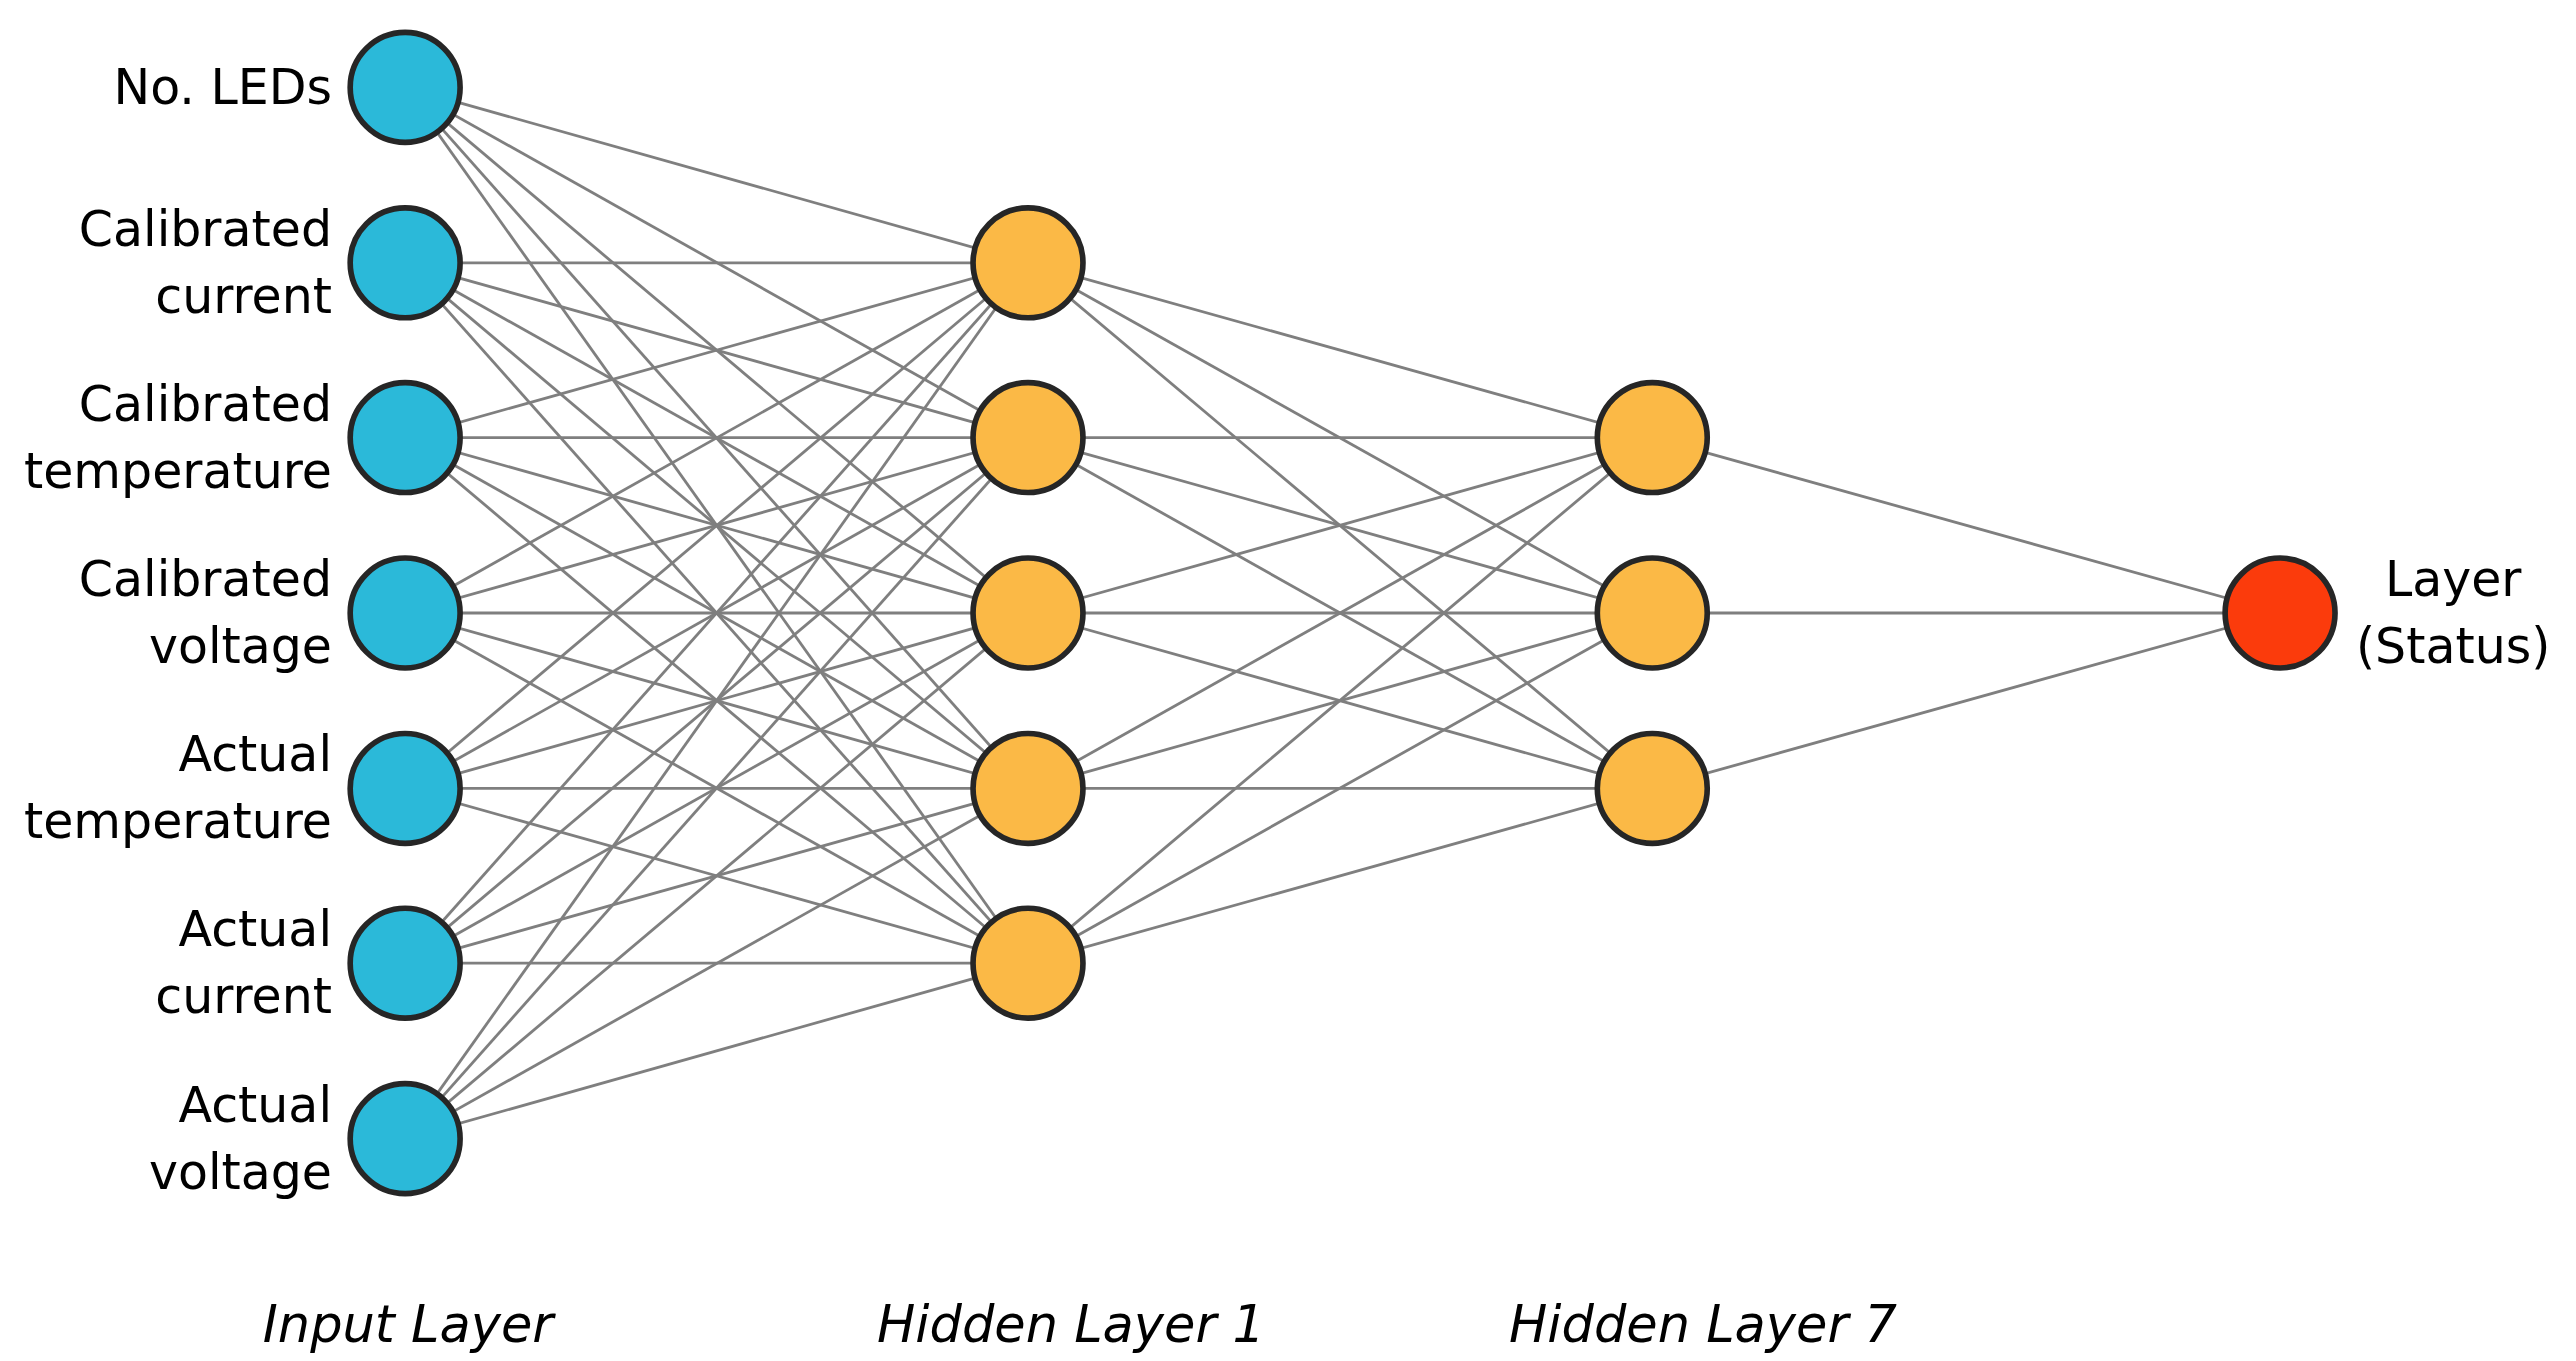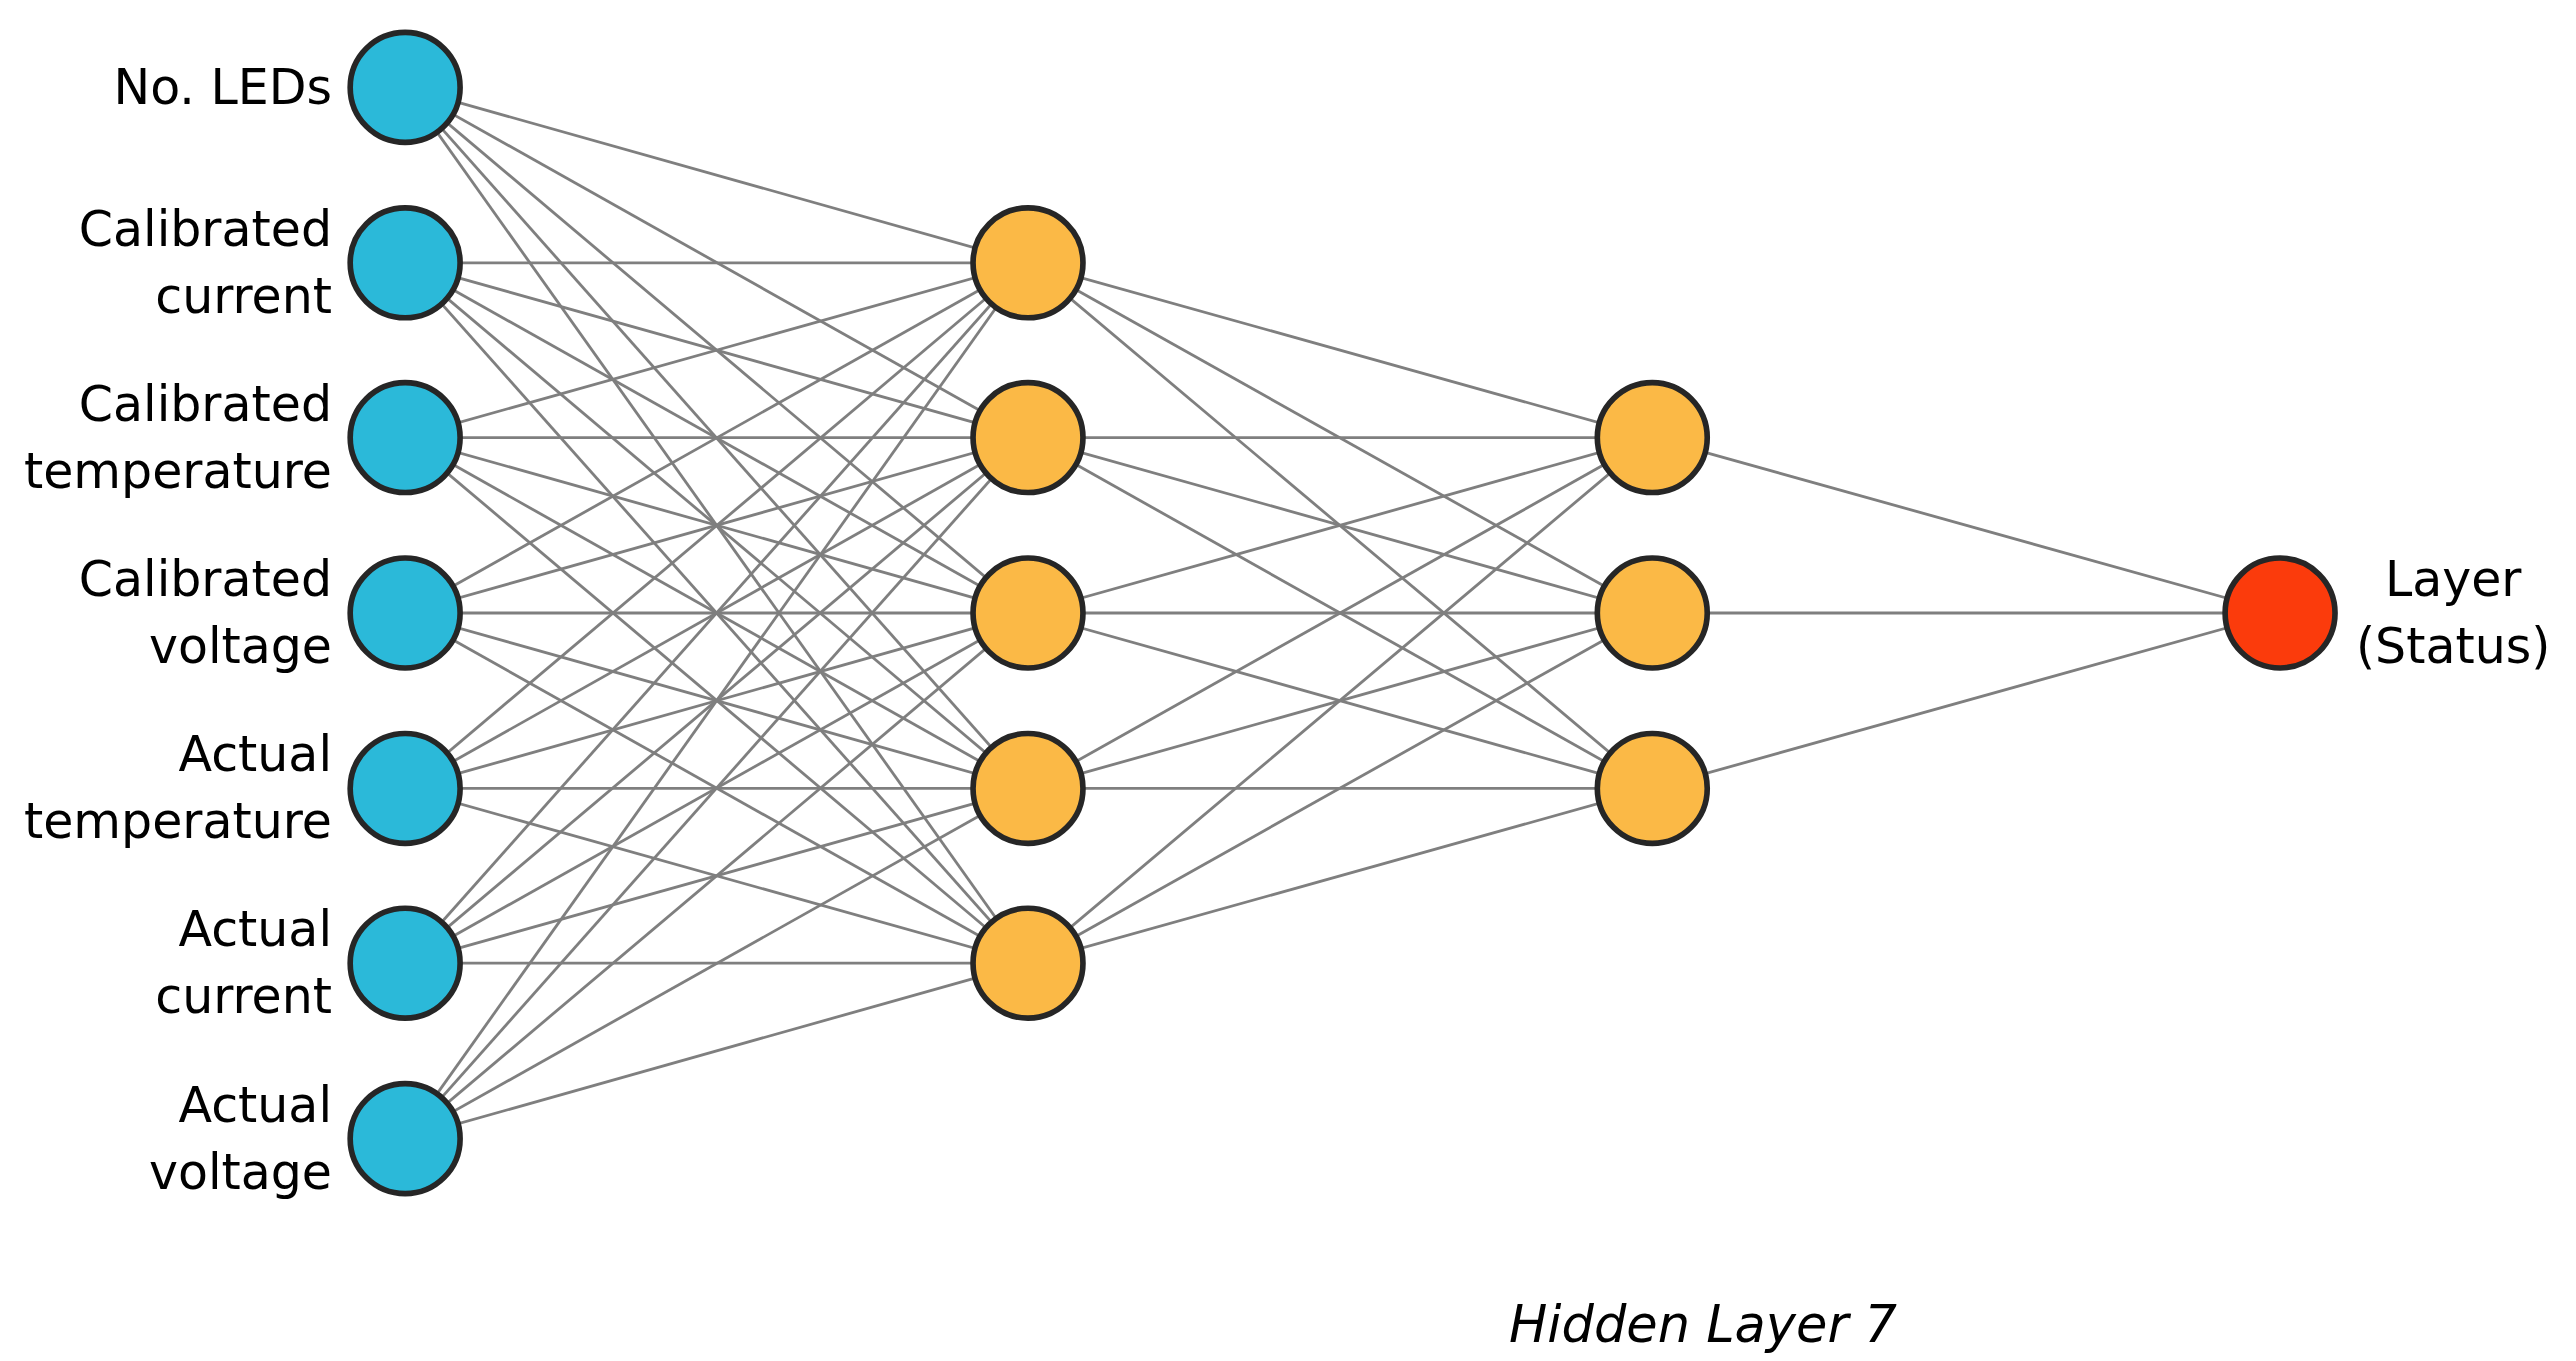--- a/index.html
+++ b/index.html
@@ -147,17 +147,19 @@
     <div class="node-label side-left" style="top: 438px; right: 2244px;">Calibrated
 temperature</div>
     <div class="node-label side-left" style="top: 613px; right: 2244px;">Calibrated
 voltage</div>
     <div class="node-label side-left" style="top: 788px; right: 2244px;">Actual
 temperature</div>
     <div class="node-label side-left" style="top: 963px; right: 2244px;">Actual
 current</div>
     <div class="node-label side-left" style="top: 1139px; right: 2244px;">Actual
 voltage</div>
+    <div class="layer-caption" style="left: 408px; top: 1324px;">Input Layer</div>
+    <div class="layer-caption" style="left: 1071px; top: 1324px;">Hidden Layer 1</div>
     <div class="layer-caption" style="left: 1703px; top: 1324px;">Hidden Layer 7</div>
     <div class="node-label side-right" style="top: 613px; left: 2356px;">Layer
 (Status)</div>
   </div>
 
 
 </body></html>

